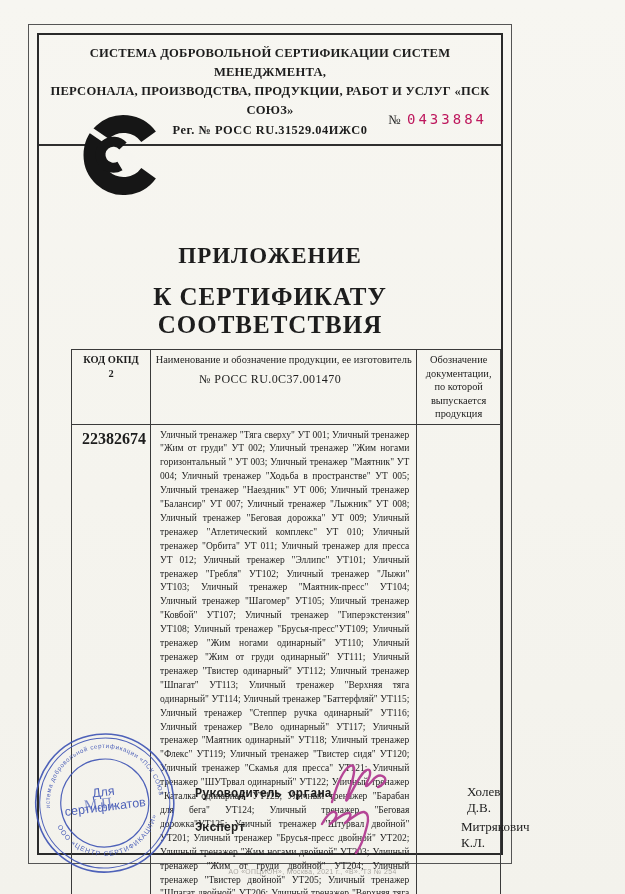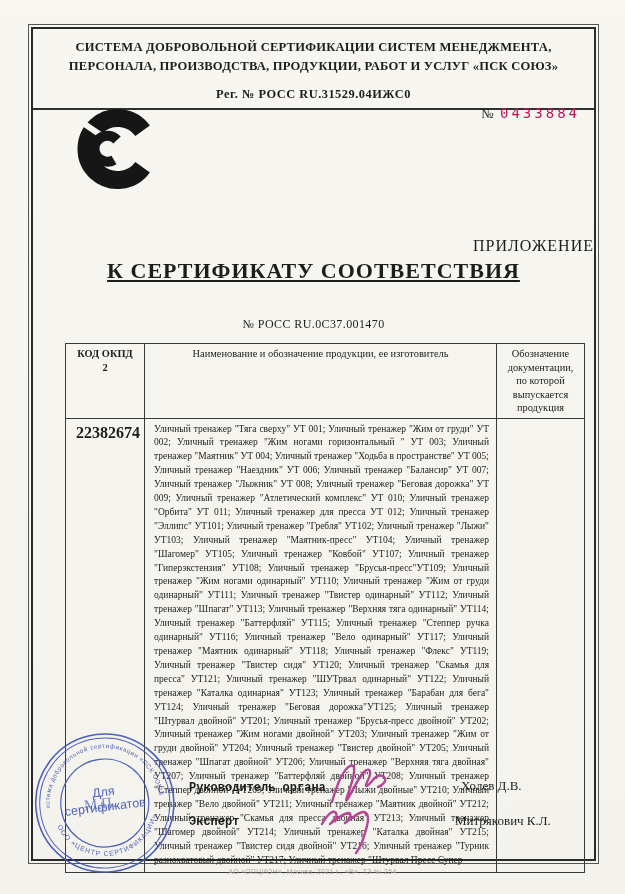--- a/index.html
+++ b/index.html
@@ -5,49 +5,49 @@
   * { margin:0; padding:0; box-sizing:border-box; }
   html,body { width:625px; height:894px; }
   body {
     position:relative;
     font-family:"Liberation Serif", serif;
     background:linear-gradient(180deg,#f7f6f1 0%,#f5f4ee 55%,#f3f2ec 100%);
     color:#1d1d1d;
     overflow:hidden;
   }
   .frame {
-    position:absolute; left:28px; top:24px; width:571px; height:840px;
-    border:1px solid #555; padding:2px;
+    position:absolute; left:28px; top:24px; width:484px; height:840px;
+    border:1px solid #555; padding:8px;
   }
   .frame-inner {
     width:100%; height:100%;
     border:2px solid #2a2a2a;
     position:relative;
   }
   .header-box {
     border-bottom:2px solid #2f2f2f;
     padding:9px 8px 6px 8px;
     text-align:center;
   }
   .header-line {
     font-weight:bold; font-size:12.6px; line-height:19px; letter-spacing:0.2px;
   }
-  .reg-line { font-weight:bold; font-size:12.4px; margin-top:11px; letter-spacing:0.5px; }
+  .reg-line { font-weight:bold; font-size:12.4px; margin-top:3px; letter-spacing:0.5px; }
 
   .logo-row { position:absolute; left:0; top:72px; width:100%; height:100px; }
   .logo { position:absolute; left:24px; top:6px; }
   .serial { position:absolute; right:14px; top:4px; font-size:13px; }
   .serial .num {
     font-family:"DejaVu Sans Mono", monospace;
     color:#be185d; font-size:14px; letter-spacing:3px; margin-left:6px;
   }
 
   .title-block { position:absolute; left:0; top:208px; width:100%; text-align:center; }
-  .title-l1 { font-weight:normal; font-size:16px; letter-spacing:1px;text-align:right; }
-  .title-l2 { font-weight:bold; font-size:22px; letter-spacing:1px; margin-top:3px;text-decoration:underline; }
+  .title-l1 { font-weight:bold; font-size:23px; letter-spacing:1px; }
+  .title-l2 { font-weight:bold; font-size:25px; letter-spacing:1px; margin-top:14px; }
   .cert-num { font-weight:normal; font-size:12px; margin-top:33px; letter-spacing:0.4px; }
 
   .doc-table {
     position:absolute; left:32px; top:314px;
     border-collapse:collapse; table-layout:fixed;
   }
   .doc-table td {
     border:1px solid #3a3a3a; vertical-align:top;
   }
   .col1 { width:78px;font-weight:bold; } .col2 { width:352px; } .col3 { width:88px; }

